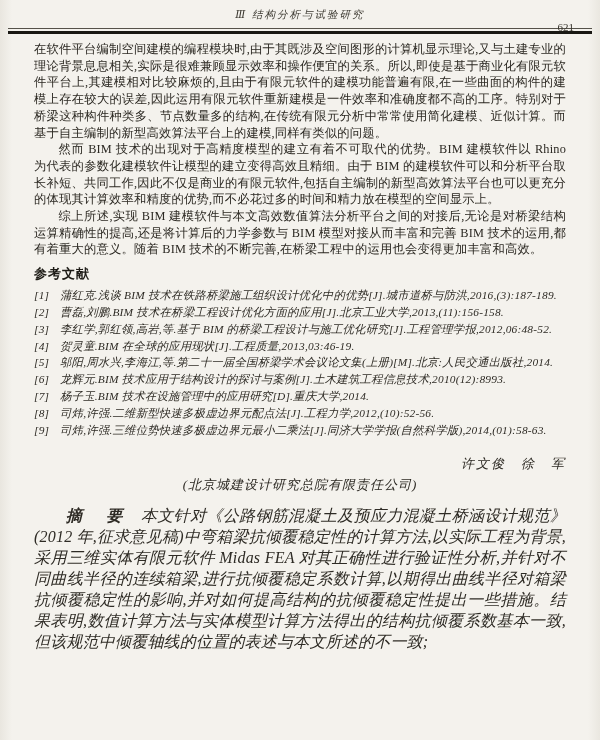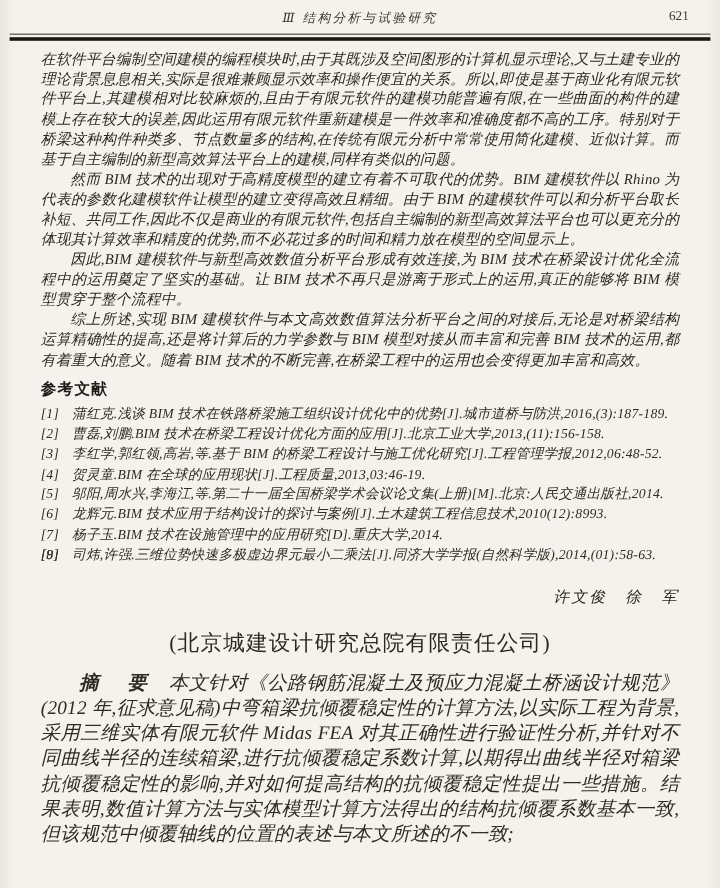--- a/index.html
+++ b/index.html
@@ -13,30 +13,29 @@
     position:relative;width:600px;height:740px;overflow:hidden;
     background:linear-gradient(90deg,#e9e6df 0,#f4f2ed 12px,#f4f2ed 588px,#eae7e0 600px);
   }
   
   .header{position:relative;height:16px;margin-top:8px;padding-left:12px;}
   .header-title{
     position:absolute;left:0;right:0;text-align:center;
     font-size:10.5px;letter-spacing:2px;color:#3a372f;
     font-style:italic;
   }
-  .page-num{position:absolute;right:26px;top:0;font-size:11px;color:#3a372f;}
+  .page-num{position:absolute;right:26px;top:13px;font-size:11px;color:#3a372f;}
   .rule-thin{height:1px;background:#55524a;margin:4px 8px 0 8px;}
   .rule-thick{height:3px;background:#191813;margin:2px 8px 0 8px;}
   
   .content{margin:7px 34px 0 34px;}
   .para{
     margin:0;font-size:12.3px;line-height:16.7px;
     text-align:justify;text-indent:2em;letter-spacing:.2px;
     color:#2b2822;
-    font-style:italic;
   }
   .content > p.para:first-of-type{text-indent:0;}
   .refs-heading{
     margin:7px 0 4px 0;font-size:13px;font-weight:bold;color:#1d1b16;
     letter-spacing:1px;
   }
   .refs{margin:0;}
   .ref{
     position:relative;margin:0;padding-left:26px;
     font-size:11.4px;line-height:16.8px;font-style:italic;
@@ -48,22 +47,22 @@
     margin:12px 0 0 0;text-align:center;
     font-size:21px;font-weight:bold;letter-spacing:2px;
     color:#c43a2a;
     font-family:"Liberation Sans","DejaVu Sans",sans-serif;
   }
   .authors{
     margin-top:17px;text-align:right;
     font-size:13px;font-style:italic;color:#2b2822;letter-spacing:2px;
   }
   .affiliation{
-    margin-top:17px;text-align:center;
-    font-size:18px;color:#2b2822;letter-spacing:1px;
+    margin-top:3px;text-align:center;
+    font-size:13px;font-style:italic;color:#2b2822;letter-spacing:1px;
   }
   .abstract{
     margin:11px 0 0 0;font-size:16px;line-height:21px;
     text-align:justify;text-indent:2em;font-style:italic;
     color:#2e2b25;letter-spacing:.2px;
   }
   .abs-label{font-weight:bold;margin-right:.9em;letter-spacing:4px;}
 </style>
 </head>
 <body>
@@ -76,21 +75,20 @@
   </div>
   <div class="rule-thin"></div>
   <div class="rule-thick"></div>
 
   <div class="content">
 
       <p class="para">在软件平台编制空间建模的编程模块时,由于其既涉及空间图形的计算机显示理论,又与土建专业的理论背景息息相关,实际是很难兼顾显示效率和操作便宜的关系。所以,即使是基于商业化有限元软件平台上,其建模相对比较麻烦的,且由于有限元软件的建模功能普遍有限,在一些曲面的构件的建模上存在较大的误差,因此运用有限元软件重新建模是一件效率和准确度都不高的工序。特别对于桥梁这种构件种类多、节点数量多的结构,在传统有限元分析中常常使用简化建模、近似计算。而基于自主编制的新型高效算法平台上的建模,同样有类似的问题。</p>
 
       <p class="para">然而 BIM 技术的出现对于高精度模型的建立有着不可取代的优势。BIM 建模软件以 Rhino 为代表的参数化建模软件让模型的建立变得高效且精细。由于 BIM 的建模软件可以和分析平台取长补短、共同工作,因此不仅是商业的有限元软件,包括自主编制的新型高效算法平台也可以更充分的体现其计算效率和精度的优势,而不必花过多的时间和精力放在模型的空间显示上。</p>
 
-      <p class="para">因此,BIM 建模软件与新型高效数值分析平台形成有效连接,为 BIM 技术在桥梁设计优化全流程中的运用奠定了坚实的基础。让 BIM 技术不再只是游离于形式上的运用,真正的能够将 BIM 模型贯穿于整个流程中。</p>
 
       <p class="para">综上所述,实现 BIM 建模软件与本文高效数值算法分析平台之间的对接后,无论是对桥梁结构运算精确性的提高,还是将计算后的力学参数与 BIM 模型对接从而丰富和完善 BIM 技术的运用,都有着重大的意义。随着 BIM 技术的不断完善,在桥梁工程中的运用也会变得更加丰富和高效。</p>
 
     <h3 class="refs-heading">参考文献</h3>
 
     <div class="refs">
 
         <p class="ref"><span class="ref-num">[1]</span><span>蒲红克.浅谈 BIM 技术在铁路桥梁施工组织设计优化中的优势[J].城市道桥与防洪,2016,(3):187-189.</span></p>
 
         <p class="ref"><span class="ref-num">[2]</span><span>曹磊,刘鹏.BIM 技术在桥梁工程设计优化方面的应用[J].北京工业大学,2013,(11):156-158.</span></p>
@@ -98,21 +96,21 @@
         <p class="ref"><span class="ref-num">[3]</span><span>李红学,郭红领,高岩,等.基于 BIM 的桥梁工程设计与施工优化研究[J].工程管理学报,2012,06:48-52.</span></p>
 
         <p class="ref"><span class="ref-num">[4]</span><span>贺灵童.BIM 在全球的应用现状[J].工程质量,2013,03:46-19.</span></p>
 
         <p class="ref"><span class="ref-num">[5]</span><span>邬阳,周水兴,李海江,等.第二十一届全国桥梁学术会议论文集(上册)[M].北京:人民交通出版社,2014.</span></p>
 
         <p class="ref"><span class="ref-num">[6]</span><span>龙辉元.BIM 技术应用于结构设计的探讨与案例[J].土木建筑工程信息技术,2010(12):8993.</span></p>
 
         <p class="ref"><span class="ref-num">[7]</span><span>杨子玉.BIM 技术在设施管理中的应用研究[D].重庆大学,2014.</span></p>
 
-        <p class="ref"><span class="ref-num">[8]</span></p>
+        <p class="ref"><span class="ref-num">[8]</span><span>司炜,许强.二维新型快速多极虚边界元配点法[J].工程力学,2012,(10):52-56.</span></p>
 
         <p class="ref"><span class="ref-num">[9]</span><span>司炜,许强.三维位势快速多极虚边界元最小二乘法[J].同济大学学报(自然科学版),2014,(01):58-63.</span></p>
 
     </div>
 
 
     <div class="authors">许文俊　徐　军</div>
 
     <div class="affiliation">(北京城建设计研究总院有限责任公司)</div>
 

